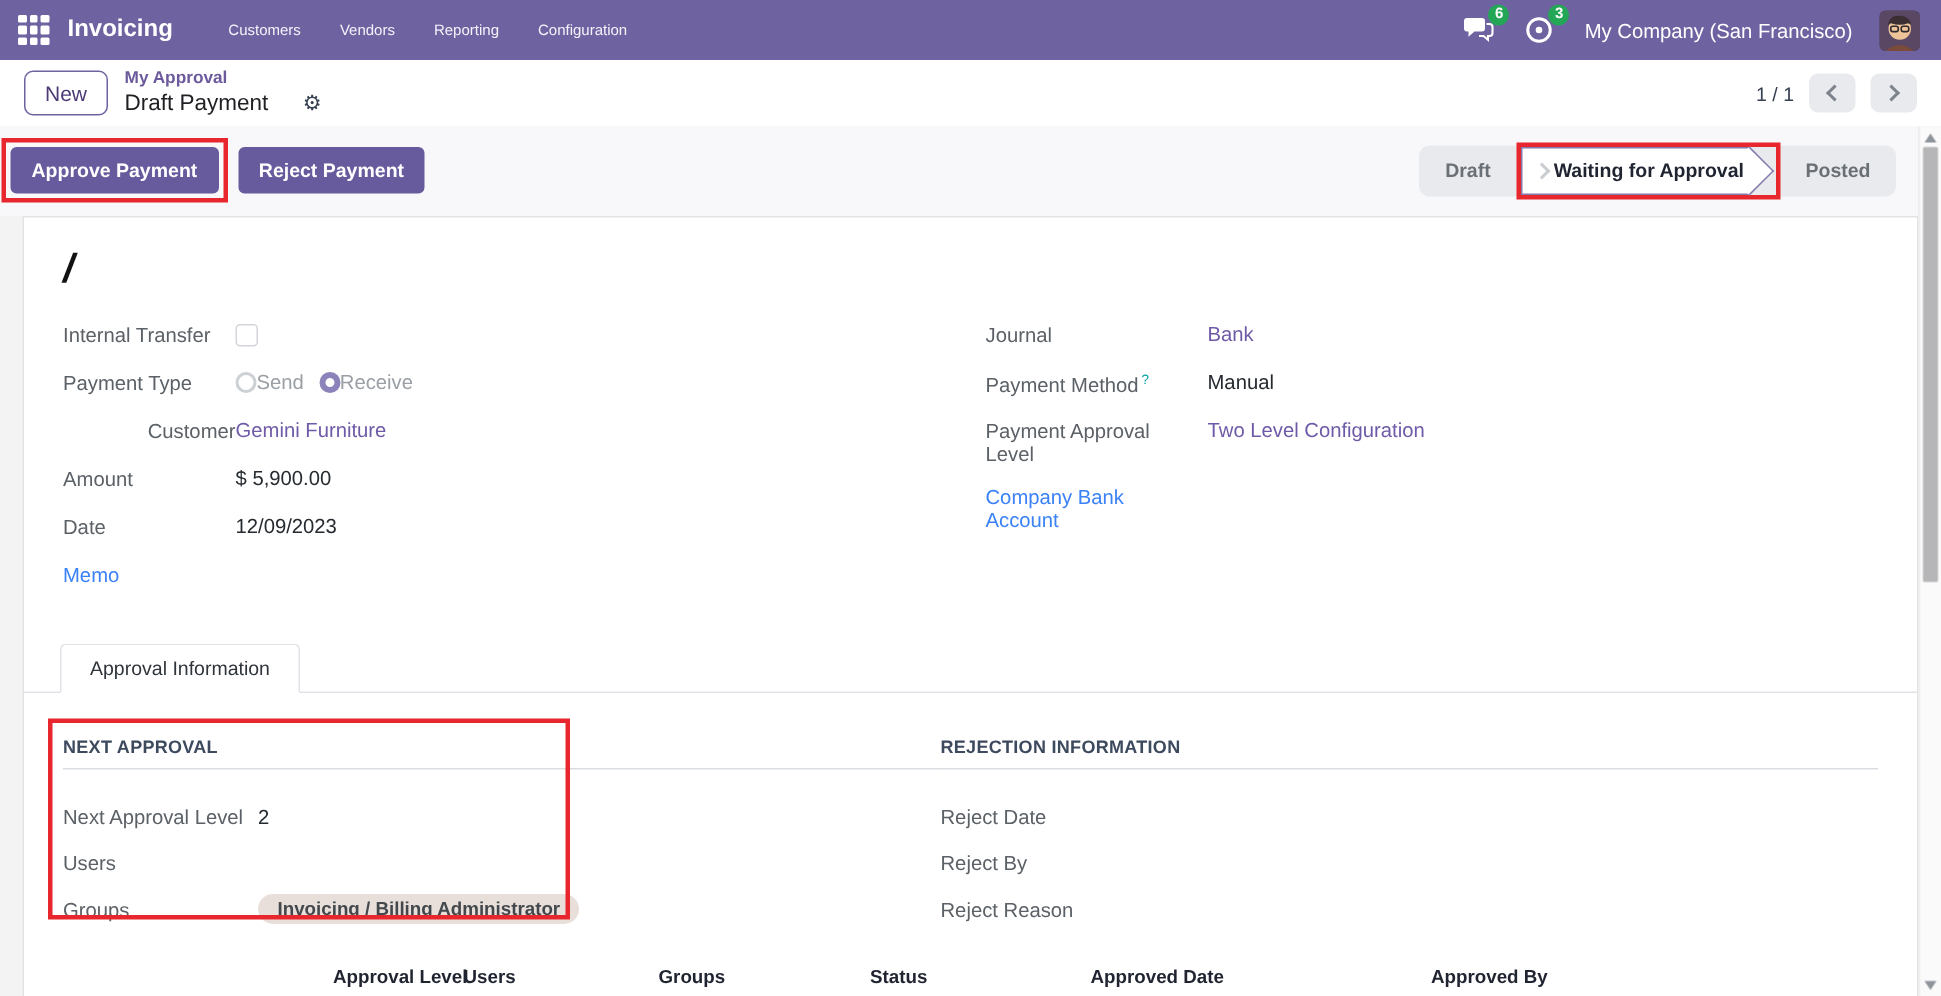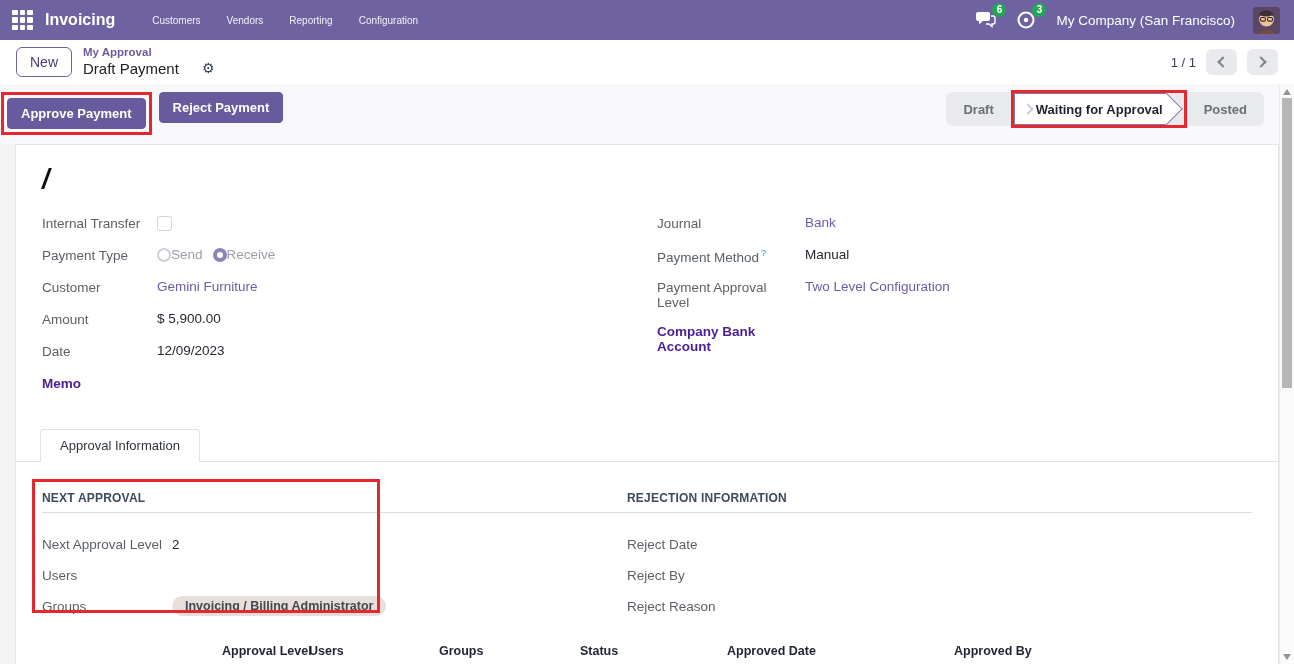--- a/index.html
+++ b/index.html
@@ -40,21 +40,21 @@
   .pager { margin-left:auto; display:flex; align-items:center; gap:10px; }
   .pager-count { font-size:13px; color:#374151; }
   .pager-btn { width:31px; height:26px; background:#e9eaed; border:none; border-radius:6px;
                cursor:pointer; position:relative; }
   .chev { display:inline-block; width:8px; height:8px; border-top:2px solid #7d838c;
           border-right:2px solid #7d838c; position:absolute; top:9px; }
   .chev.left  { transform:rotate(-135deg); left:13px; }
   .chev.right { transform:rotate(45deg);  left:10px; }
 
   
-  .action-bar { background:#f8f8fa; display:flex; align-items:flex-start;
+  .action-bar { background:#f8f8fa; display:flex; align-items:center;
                 padding:8px 30px 9px 1px; }
   .red-wrap-btn { border:3px solid #e8262d; padding:3px; display:inline-block; }
   .btn-purple { background:#685b9d; border:1px solid #685b9d; color:#fff; font-size:13px;
                 font-weight:bold; padding:7px 13px; border-radius:4px; cursor:pointer;
                 font-family:inherit; white-space:nowrap; }
   .reject-btn { margin-left:7px; }
   .statusbar { margin-left:auto; display:flex; align-items:center; background:#e8eaed;
                border-radius:7px; height:34px; font-size:13px; color:#6a7075; font-weight:600; }
   .status-step { padding:0 17px; display:flex; align-items:center; height:100%; cursor:pointer; }
   .red-wrap-status { border:3px solid #e8262d; display:flex; align-items:stretch;
@@ -70,32 +70,32 @@
               transform:rotate(45deg); flex:none; }
 
   
   .sheet { margin:0 15px; background:#fff; border:1px solid #e3e3e5; border-bottom:none;
            padding:13px 26px 0; min-height:525px; position:relative; }
   .form-title { font-size:27px; font-weight:bold; color:#111; margin:6px 0 20px; font-style:italic; }
   .fgrid { display:grid; grid-template-columns:585px auto; column-gap:30px; }
   .frow { display:flex; align-items:flex-start; margin-bottom:13px; min-height:19px; }
   .flabel { width:115px; flex:none; color:#5b6167; font-size:13.5px; padding-top:1px; }
   .fcol-r .flabel { width:140px; margin-right:8px; }
-  .flabel.bold { color:#4c1d95; font-weight:bold; }
+  .flabel.bold { color:#3b82f6; font-weight:normal; }
   .fvalue { font-size:13.5px; color:#252a30; }
   .link { color:#6f5aa8; cursor:pointer; }
   .hint-sup { color:#00a09d; font-size:9px; vertical-align:super; margin-left:2px; }
   .checkbox { width:15px; height:15px; border:1.5px solid #d2d5da; border-radius:3px;
               background:#fff; display:inline-block; cursor:pointer; margin-top:1px; }
   .radio-group { display:flex; align-items:center; gap:0; color:#9aa0a6; font-size:13.5px; }
   .radio { width:14px; height:14px; border-radius:50%; border:2px solid #cdd0d5;
            background:#fff; display:inline-block; cursor:pointer; }
   .radio.selected { border:4px solid #8c83ba; }
   .radio-label { margin-right:10px; cursor:pointer; }
-  .mt6 { margin-top:7px; }
+  .mt6 { margin-top:7px;text-align:right; }
 
   
   .tab-bar { display:flex; margin:22px -26px 0; padding-left:24px;
              border-bottom:1px solid #dfe3e8; }
   .tab { background:#fff; border:1px solid #dfe3e8; border-bottom:1px solid #fff;
          margin-bottom:-1px; border-radius:4px 4px 0 0; padding:8px 19px;
          font-size:13px; color:#2f353b; cursor:pointer; }
 
   
   .tab-content { display:grid; grid-template-columns:585px auto; padding-top:29px; }

